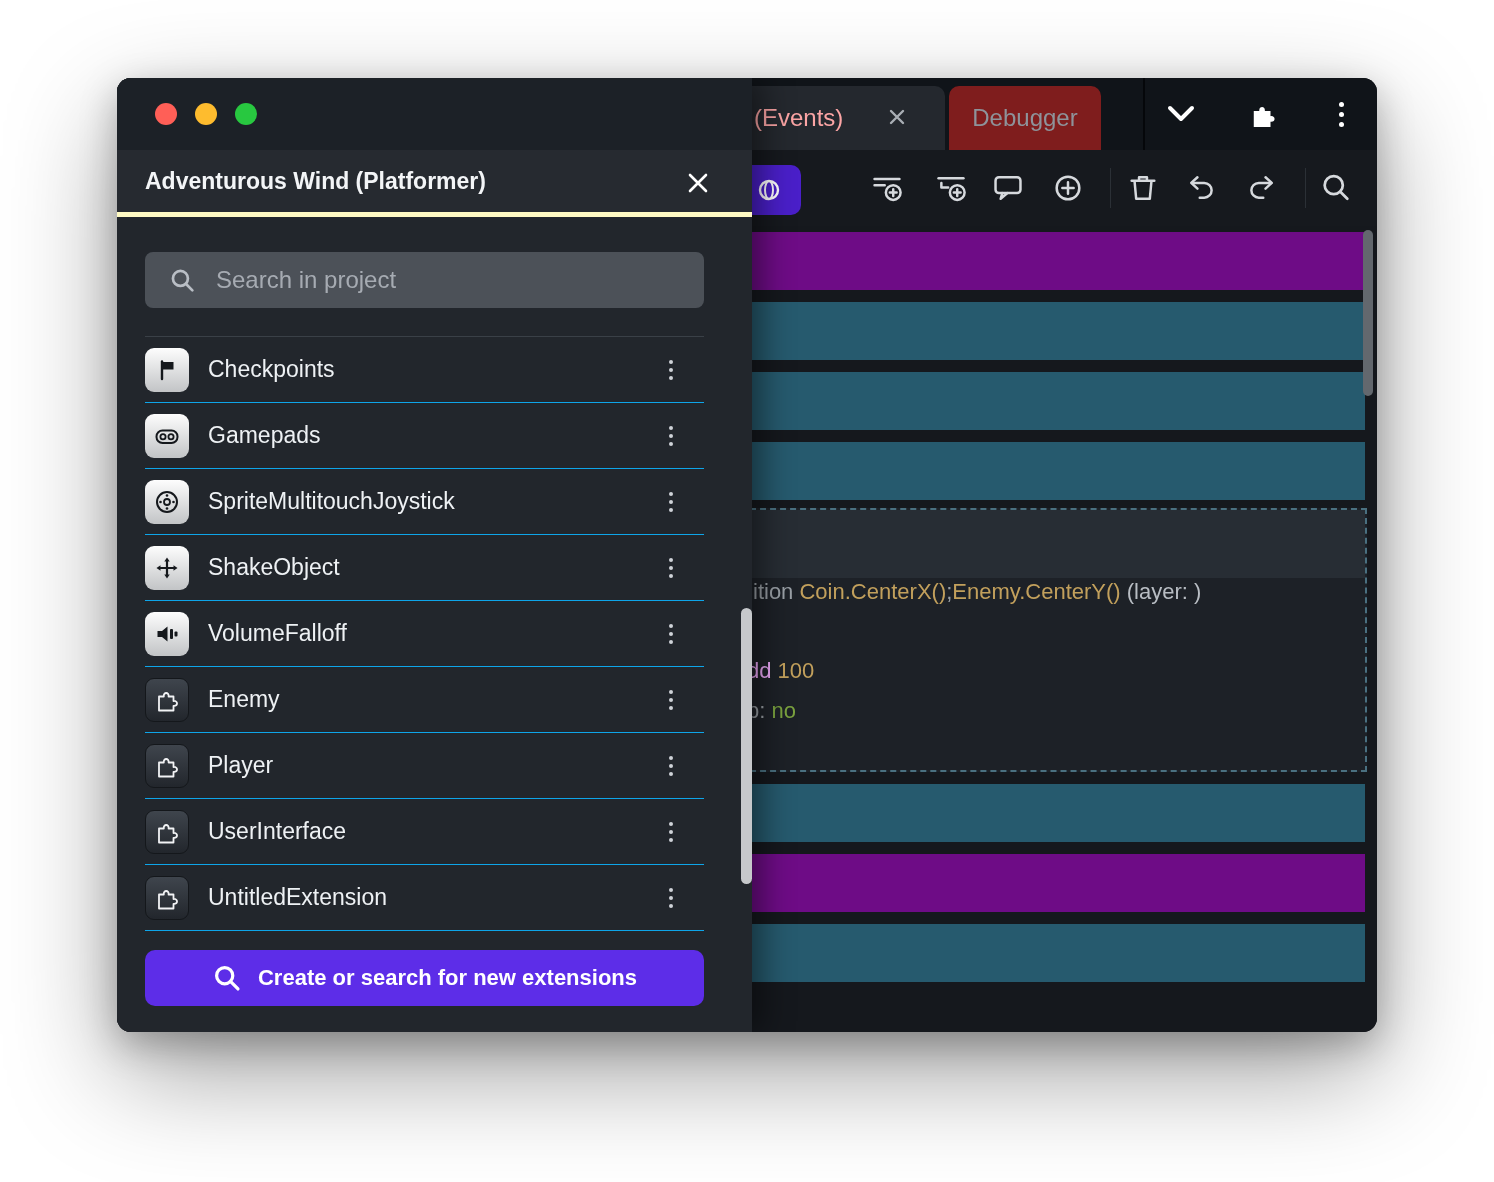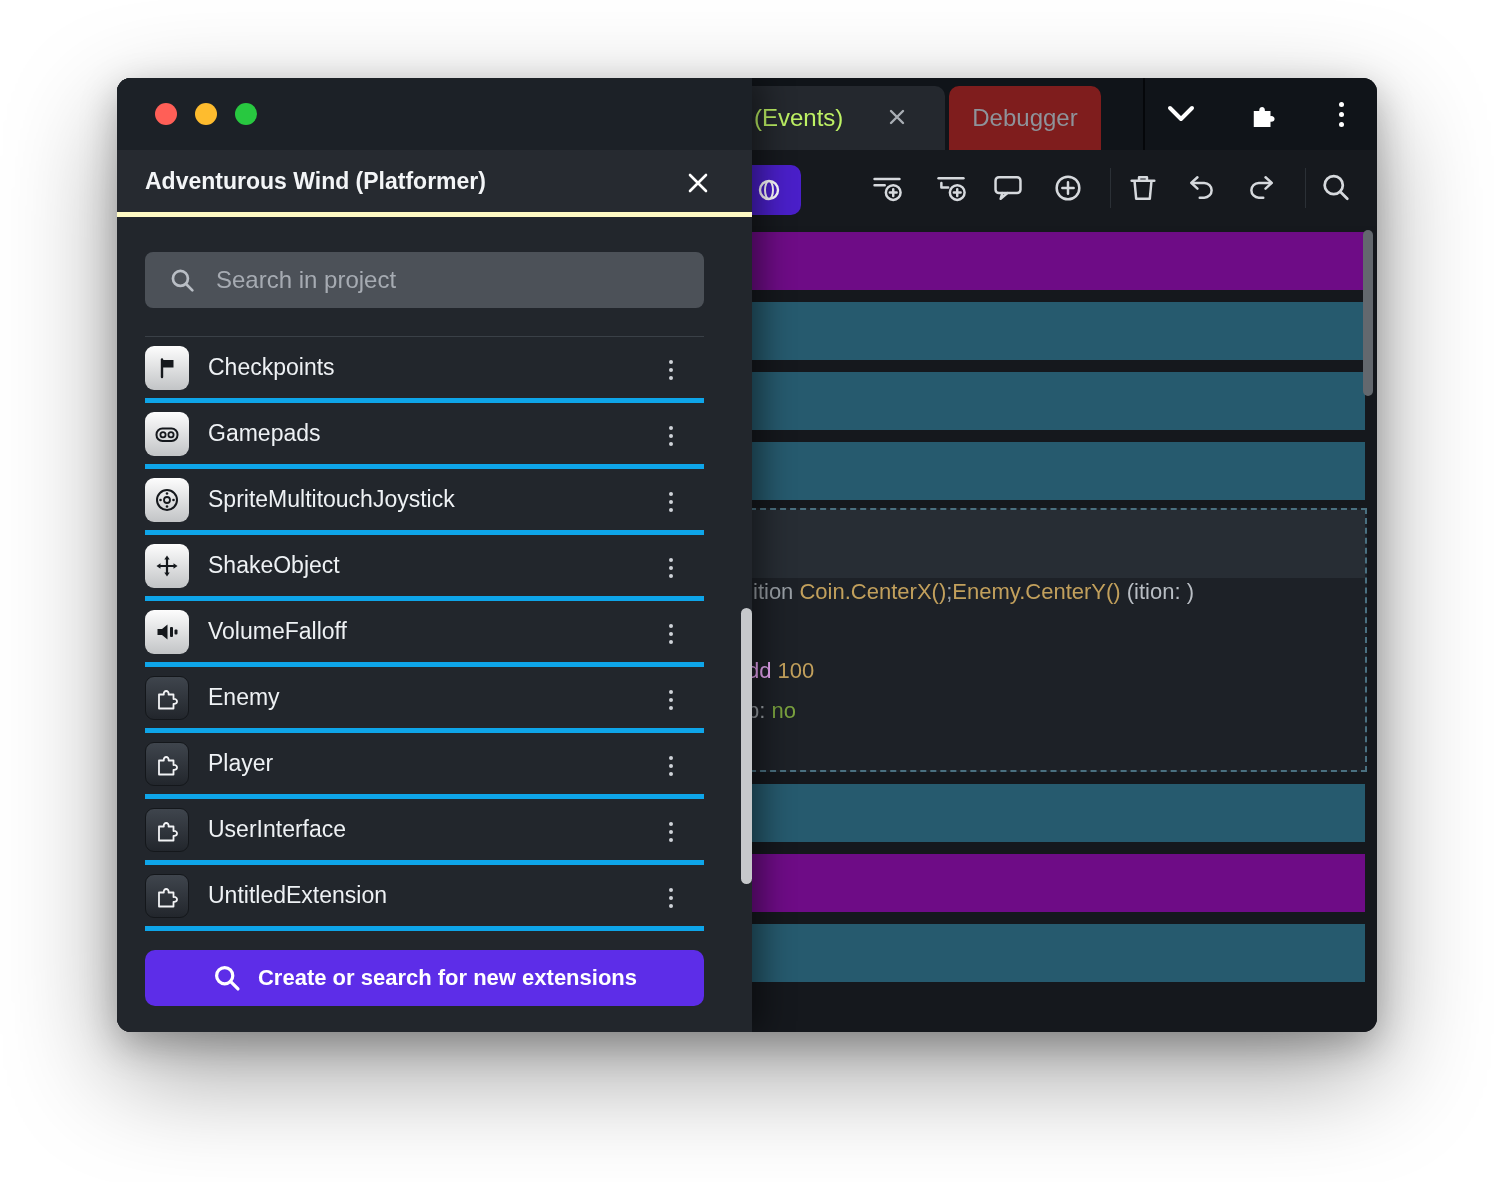--- a/index.html
+++ b/index.html
@@ -9,21 +9,21 @@
   .window {
     position:absolute; left:117px; top:78px; width:1260px; height:954px;
     border-radius:14px; overflow:hidden; background:#15181d;
     box-shadow:0 40px 110px rgba(0,0,0,0.38), 0 12px 36px rgba(0,0,0,0.25);
   }
 
   
   .tabstrip { position:absolute; left:0; top:0; width:100%; height:72px; background:#101419; }
   .tab { position:absolute; top:8px; height:64px; border-radius:10px 10px 0 0; display:flex; align-items:center; }
   .tab-events { left:598px; width:230px; background:#24282e; }
-  .tab-events .tab-label { position:absolute; left:39px; font-size:24px; color:#bef264; white-space:nowrap; }
+  .tab-events .tab-label { position:absolute; left:39px; font-size:24px; color:#fca5a5; white-space:nowrap; }
   .tab-close { position:absolute; left:172px; top:21px; }
   .tab-debugger { left:832px; width:152px; background:#7f1d1d; justify-content:center; }
   .tab-debugger .tab-label { font-size:24px; color:#8e939a; }
   .strip-divider { position:absolute; left:1026px; top:0; width:2px; height:72px; background:#05070a; }
   .strip-icon { position:absolute; top:19px; cursor:pointer; }
   .icon-chevron { left:1048px; top:27px; }
   .icon-header-puzzle { left:1131px; top:22px; }
   .header-kebab { position:absolute; left:1222px; top:24px; display:flex; flex-direction:column; gap:5px; }
   .header-kebab i { width:5px; height:5px; border-radius:50%; background:#ffffff; }
 
@@ -66,21 +66,21 @@
   .t-green { left:118px; background:#28c840; }
   .panel-header { position:absolute; left:0; top:72px; width:100%; height:67px; background:#262a30; border-bottom:5px solid #fef9c3; display:flex; align-items:center; }
   .panel-title { margin-left:28px; font-size:23px; font-weight:700; color:#f3f5f7; }
   .panel-close { position:absolute; left:568px; top:20px; cursor:pointer; }
 
   .searchbox { position:absolute; left:28px; top:174px; width:559px; height:56px; background:#4c5158; border-radius:8px; display:flex; align-items:center; padding-left:24px; }
   .searchbox input { margin-left:20px; flex:1; background:transparent; border:none; outline:none; font-size:24px; color:#fef9c3; font-family:"Liberation Sans", sans-serif; }
   .searchbox input::placeholder { color:#a6abb2; }
 
   .ext-list { position:absolute; left:28px; top:258px; width:559px; border-top:1px solid #3a4047; }
-  .ext-row { position:relative; height:66px; border-bottom:5px solid #0ea5e9; display:flex; align-items:center; cursor:pointer; }
+  .ext-row { position:relative; height:66px; border-bottom:1px solid #0ea5e9; display:flex; align-items:center; cursor:pointer; }
   .tile { width:44px; height:44px; border-radius:9px; display:flex; align-items:center; justify-content:center; flex:0 0 44px; }
   .tile.light { background:linear-gradient(180deg, #fdfdfd 0%, #c2c4c6 100%); }
   .tile.dark { background:linear-gradient(180deg, #3f454d 0%, #22262c 100%); border:1px solid #14171b; }
   .ext-label { margin-left:19px; font-size:23px; font-weight:500; color:#eef1f4; white-space:nowrap; }
   .kebab { position:absolute; right:22px; top:17px; width:22px; height:32px; display:flex; flex-direction:column; align-items:center; justify-content:center; gap:4px; cursor:pointer; }
   .kebab i { width:4px; height:4px; border-radius:50%; background:#cfd3d8; }
 
   .create-btn { position:absolute; left:28px; top:872px; width:559px; height:56px; border:none; border-radius:10px; background:#5d2de8; display:flex; align-items:center; justify-content:center; gap:16px; cursor:pointer; }
   .create-btn span { font-size:22px; font-weight:700; color:#ffffff; font-family:"Liberation Sans", sans-serif; }
 
@@ -164,21 +164,21 @@
     </div>
 
     <div class="sheet">
       <div class="ev-row ev-purple r1"></div>
       <div class="ev-row ev-teal r2"></div>
       <div class="ev-row ev-teal r3"></div>
       <div class="ev-row ev-teal r4"></div>
 
       <div class="ev-selected">
         <div class="ev-sel-highlight"></div>
-        <div class="code-line cl-1"><span class="c-gray">ition </span><span class="c-gold">Coin.CenterX()</span><span class="c-gray">;</span><span class="c-gold">Enemy.CenterY()</span><span class="c-light"> (ition: )</span></div>
+        <div class="code-line cl-1"><span class="c-gray">ition </span><span class="c-gold">Coin.CenterX()</span><span class="c-gray">;</span><span class="c-gold">Enemy.CenterY()</span><span class="c-light"> (layer: )</span></div>
         <div class="code-line cl-2"><span class="c-purple">dd </span><span class="c-gold">100</span></div>
         <div class="code-line cl-3"><span class="c-gray">p: </span><span class="c-green">no</span></div>
       </div>
 
       <div class="ev-row ev-teal r5"></div>
       <div class="ev-row ev-purple r6"></div>
       <div class="ev-row ev-teal r7"></div>
 
       <div class="sheet-scrollbar"></div>
     </div>

